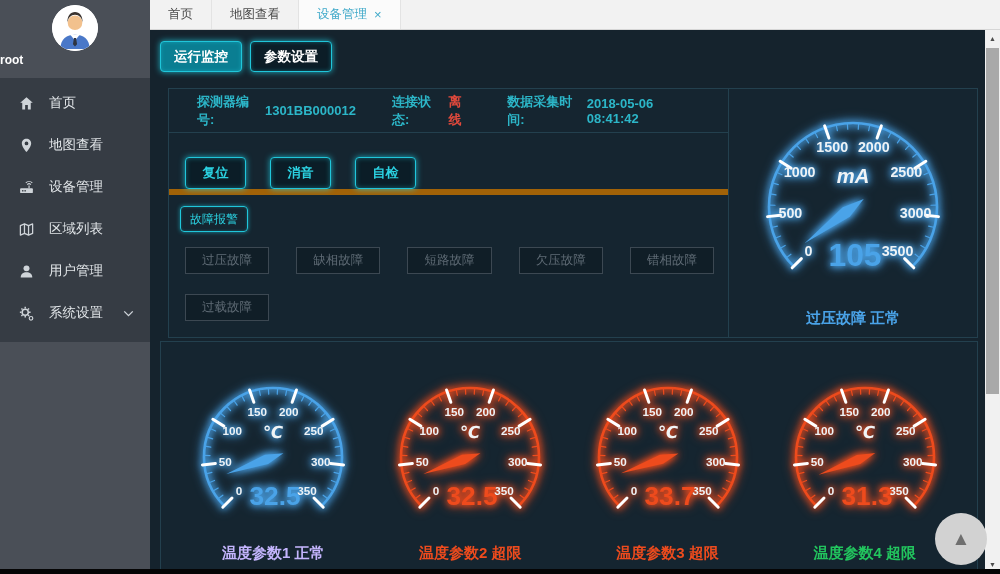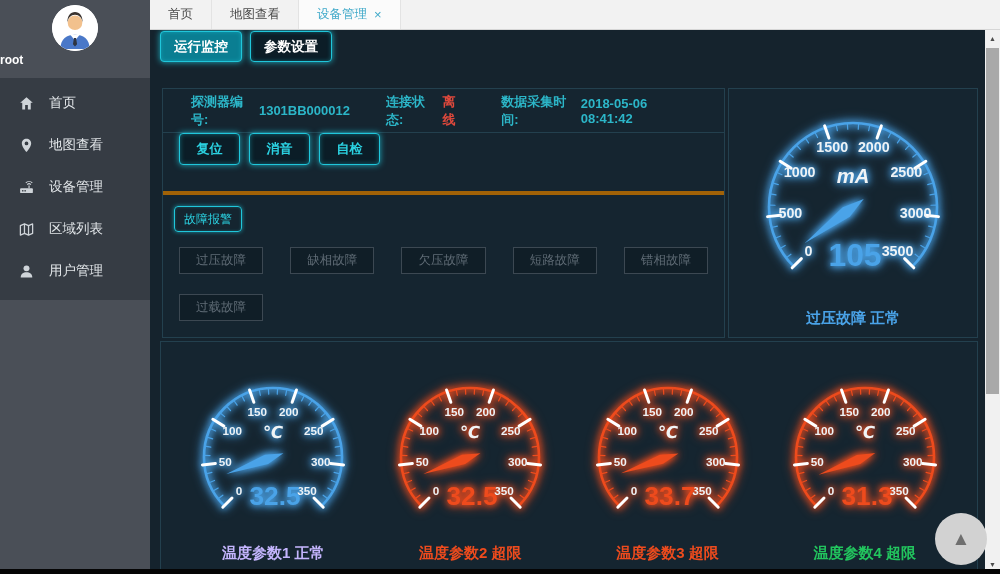--- a/index.html
+++ b/index.html
@@ -22,41 +22,41 @@
 
   
   .main { flex:1; display:flex; flex-direction:column; position:relative; }
   .tabbar { height:30px; background:#f2f2f2; display:flex; border-bottom:1px solid #d6d6d6; }
   .tab { padding:0 18px; display:flex; align-items:center; gap:7px; font-size:12.5px;
          color:#4a4a4a; border-right:1px solid #e3e3e3; cursor:pointer; }
   .tab.active { color:var(--active-tab); background:#fbfbfb; }
   .tab .close { font-size:13px; line-height:13px; }
 
   .content { flex:1; position:relative; background:#15232d; overflow:hidden; }
-  .toolbar { position:absolute; left:10px; top:1px; display:flex; gap:8px; }
+  .toolbar { position:absolute; left:10px; top:11px; display:flex; gap:8px; }
   .tb-btn { height:31px; padding:0 13px; border-radius:4px; border:1px solid var(--teal-border);
             color:#fff; font-size:13.5px; font-weight:bold; background:#0c1d27; cursor:pointer;
             box-shadow:0 0 6px rgba(32,210,230,.8), inset 0 0 4px rgba(32,210,230,.35); }
   .tb-btn.active { background:#0a7e92; }
 
   .panel { position:absolute; border:1px solid #23404e; background:#152530; }
-  .panel-left { left:12px; top:58px; width:563px; height:250px; }
+  .panel-left { left:18px; top:58px; width:563px; height:250px; }
   .panel-right { left:578px; top:58px; width:250px; height:250px;
                  display:flex; flex-direction:column; align-items:center; padding-top:14px; }
   .panel-bottom { left:10px; top:311px; width:818px; height:252px;
                   display:flex; justify-content:space-evenly; padding-top:26px; }
 
   .info-row { height:44px; border-bottom:1px solid #23404e; display:flex; align-items:center;
               padding-left:28px; font-size:13px; font-weight:bold; color:var(--info-teal); }
   .info-row .lbl { margin-right:7px; }
   .info-row .val { margin-right:36px; }
   .offline { color:var(--offline-red) !important; }
 
-  .ctl-row { height:62px; border-bottom:4px solid #a16207; display:flex; align-items:flex-start;
-             padding-left:16px; gap:9px; }
+  .ctl-row { height:62px; border-bottom:6px solid #a16207; display:flex; align-items:flex-end;
+             padding-left:16px; gap:24px; }
   .ctl-btn { width:61px; height:32px; background:#0b1d27; border:1px solid var(--teal-border);
              border-radius:4px; color:var(--teal-text); font-size:13px; font-weight:bold; cursor:pointer;
              box-shadow:0 0 6px rgba(32,214,236,.75), inset 0 0 5px rgba(32,214,236,.4); }
 
   .fault-area { padding-top:11px; }
   .alarm-btn { margin-left:11px; height:26px; padding:0 9px; background:transparent; cursor:pointer;
                border:1px solid var(--teal-border); border-radius:4px; color:var(--teal-text);
                font-size:12px; box-shadow:0 0 4px rgba(32,214,236,.6), inset 0 0 3px rgba(32,214,236,.3); }
   .fault-grid { margin:15px 16px 0; display:grid; grid-template-columns:repeat(5,1fr); gap:20px 27px; }
   .fault-box { height:27px; border:1px solid #3c4852; color:#5f6b75; font-size:12.5px;
@@ -133,20 +133,42 @@
         </svg>
         <span>区域列表</span>
       </div>
       <div class="menu-item">
         <svg viewBox="0 0 20 20">
           <circle cx="10" cy="6.3" r="3.5" fill="#cfd4d9"></circle>
           <path d="M3.2 17 C3.2 12.8 6.2 10.9 10 10.9 C13.8 10.9 16.8 12.8 16.8 17 Z" fill="#cfd4d9"></path>
         </svg>
         <span>用户管理</span>
       </div>
+      <div class="menu-item">
+        <svg viewBox="0 0 20 20">
+          <g stroke="#cfd4d9" stroke-width="1.8" fill="none">
+            <circle cx="8.5" cy="8.5" r="3.6"></circle>
+            <g stroke-width="1.7">
+              <line x1="8.5" y1="2.2" x2="8.5" y2="4"></line>
+                <line x1="8.5" y1="13" x2="8.5" y2="14.8"></line>
+              <line x1="2.2" y1="8.5" x2="4" y2="8.5"></line>
+                <line x1="13" y1="8.5" x2="14.8" y2="8.5"></line>
+              <line x1="4" y1="4" x2="5.3" y2="5.3"></line>
+                <line x1="11.7" y1="11.7" x2="13" y2="13"></line>
+              <line x1="13" y1="4" x2="11.7" y2="5.3"></line>
+                <line x1="4" y1="13" x2="5.3" y2="11.7"></line>
+            </g>
+            <circle cx="15.3" cy="15.6" r="2.1" stroke-width="1.4"></circle>
+          </g>
+        </svg>
+        <span>系统设置</span>
+        <svg class="chevron" viewBox="0 0 20 20" width="15" height="15">
+          <path d="M5 7.5 L10 12.5 L15 7.5" stroke="#cfd4d9" stroke-width="1.6" fill="none"></path>
+        </svg>
+      </div>
     </div>
     <div class="sidebar-fill"></div>
   </div>
 
   <div class="main">
 
     <div class="tabbar">
       <div class="tab">
         <span>首页</span>
       </div>
@@ -178,22 +200,22 @@
         <div class="ctl-row">
           <button class="ctl-btn">复位</button>
           <button class="ctl-btn">消音</button>
           <button class="ctl-btn">自检</button>
         </div>
         <div class="fault-area">
           <button class="alarm-btn">故障报警</button>
           <div class="fault-grid">
             <div class="fault-box">过压故障</div>
             <div class="fault-box">缺相故障</div>
+            <div class="fault-box">短路故障</div>
             <div class="fault-box">欠压故障</div>
-            <div class="fault-box">短路故障</div>
             <div class="fault-box">错相故障</div>
             <div class="fault-box">过载故障</div>
           </div>
         </div>
       </div>
 
       <div class="panel panel-right">
         <div><svg width="200" height="200" style="filter: drop-shadow(rgb(74, 163, 232) 0px 0px 3px) drop-shadow(rgb(74, 163, 232) 0px 0px 5px);">
               <path d="M 40.60303038033 163.39696961967 A 84 84 0 1 1 159.39696961967 163.39696961967" fill="none" stroke="#4aa3e8" stroke-width="2.6"></path>
               <line x1="39.1888168179569" y1="164.81118318204307" x2="48.38120497338202" y2="155.61879502661796" stroke="#ffffff" stroke-width="3" stroke-linecap="round"></line>

